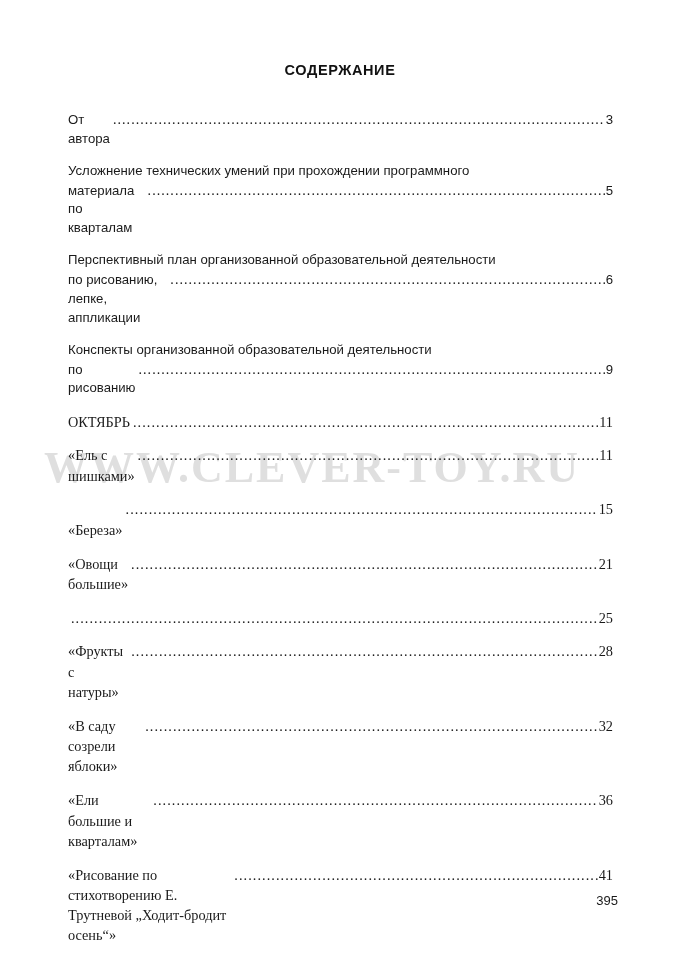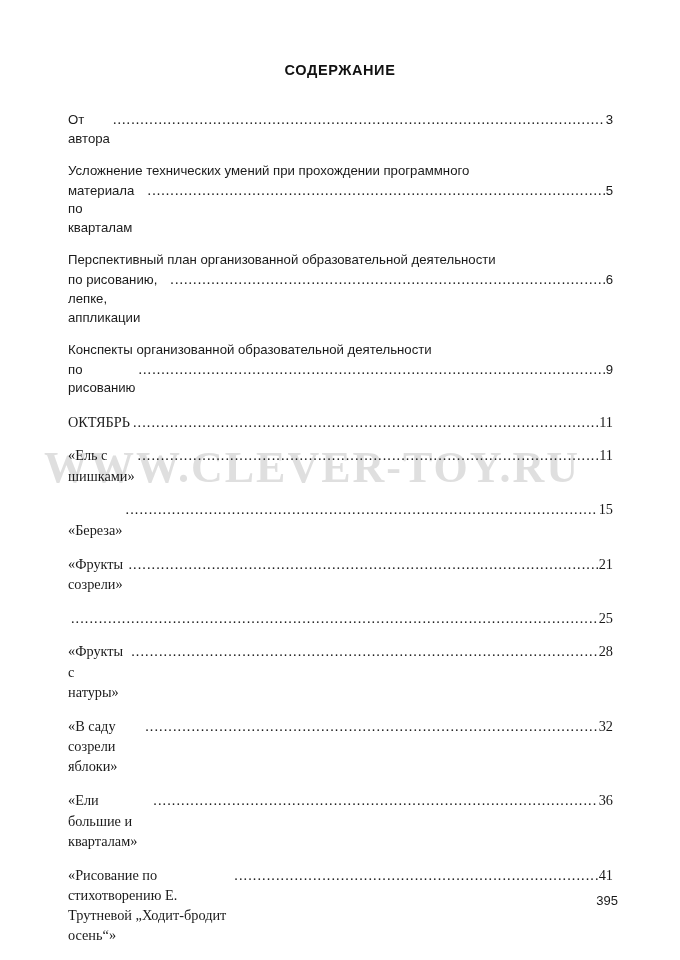--- a/index.html
+++ b/index.html
@@ -165,21 +165,21 @@
       </div>
       <div class="entry">
         <div class="row">
           <span class="lbl"> «Береза»</span>
           <span class="leader">........................................................................................................................................................................................................</span>
           <span class="pg">15</span>
         </div>
       </div>
       <div class="entry">
         <div class="row">
-          <span class="lbl">«Фрукты созрели»</span>
+          <span class="lbl">«Овощи большие»</span>
           <span class="leader">........................................................................................................................................................................................................</span>
           <span class="pg">21</span>
         </div>
       </div>
       <div class="entry">
         <div class="row">
           <span class="leader">........................................................................................................................................................................................................</span>
           <span class="pg">25</span>
         </div>
       </div>

